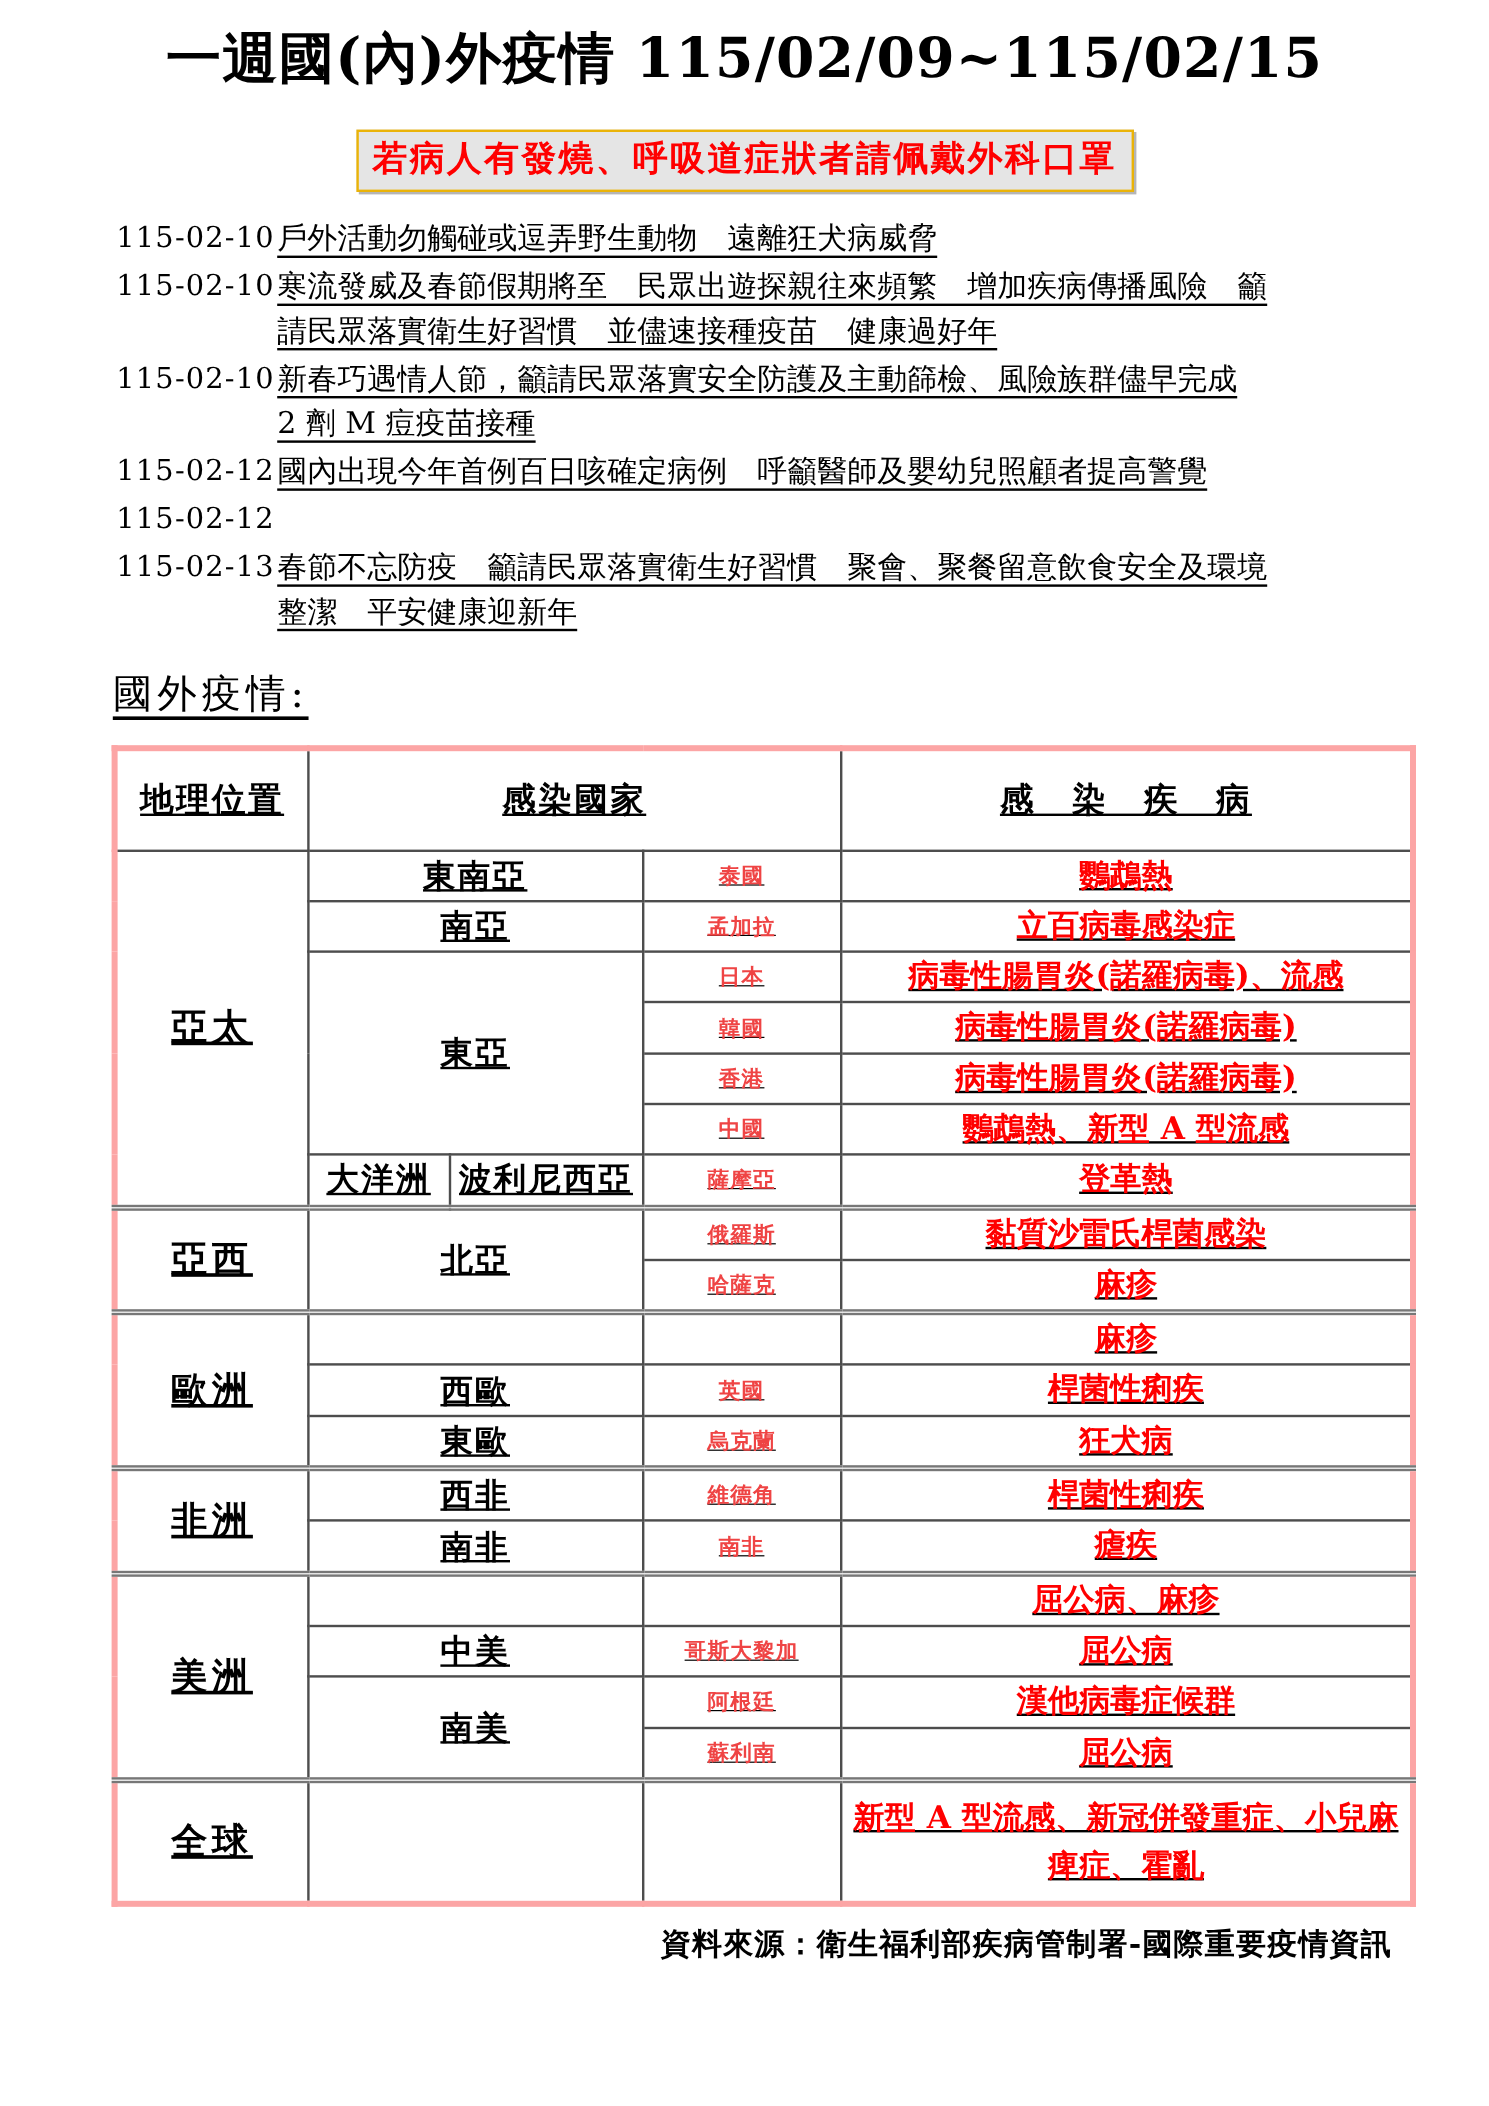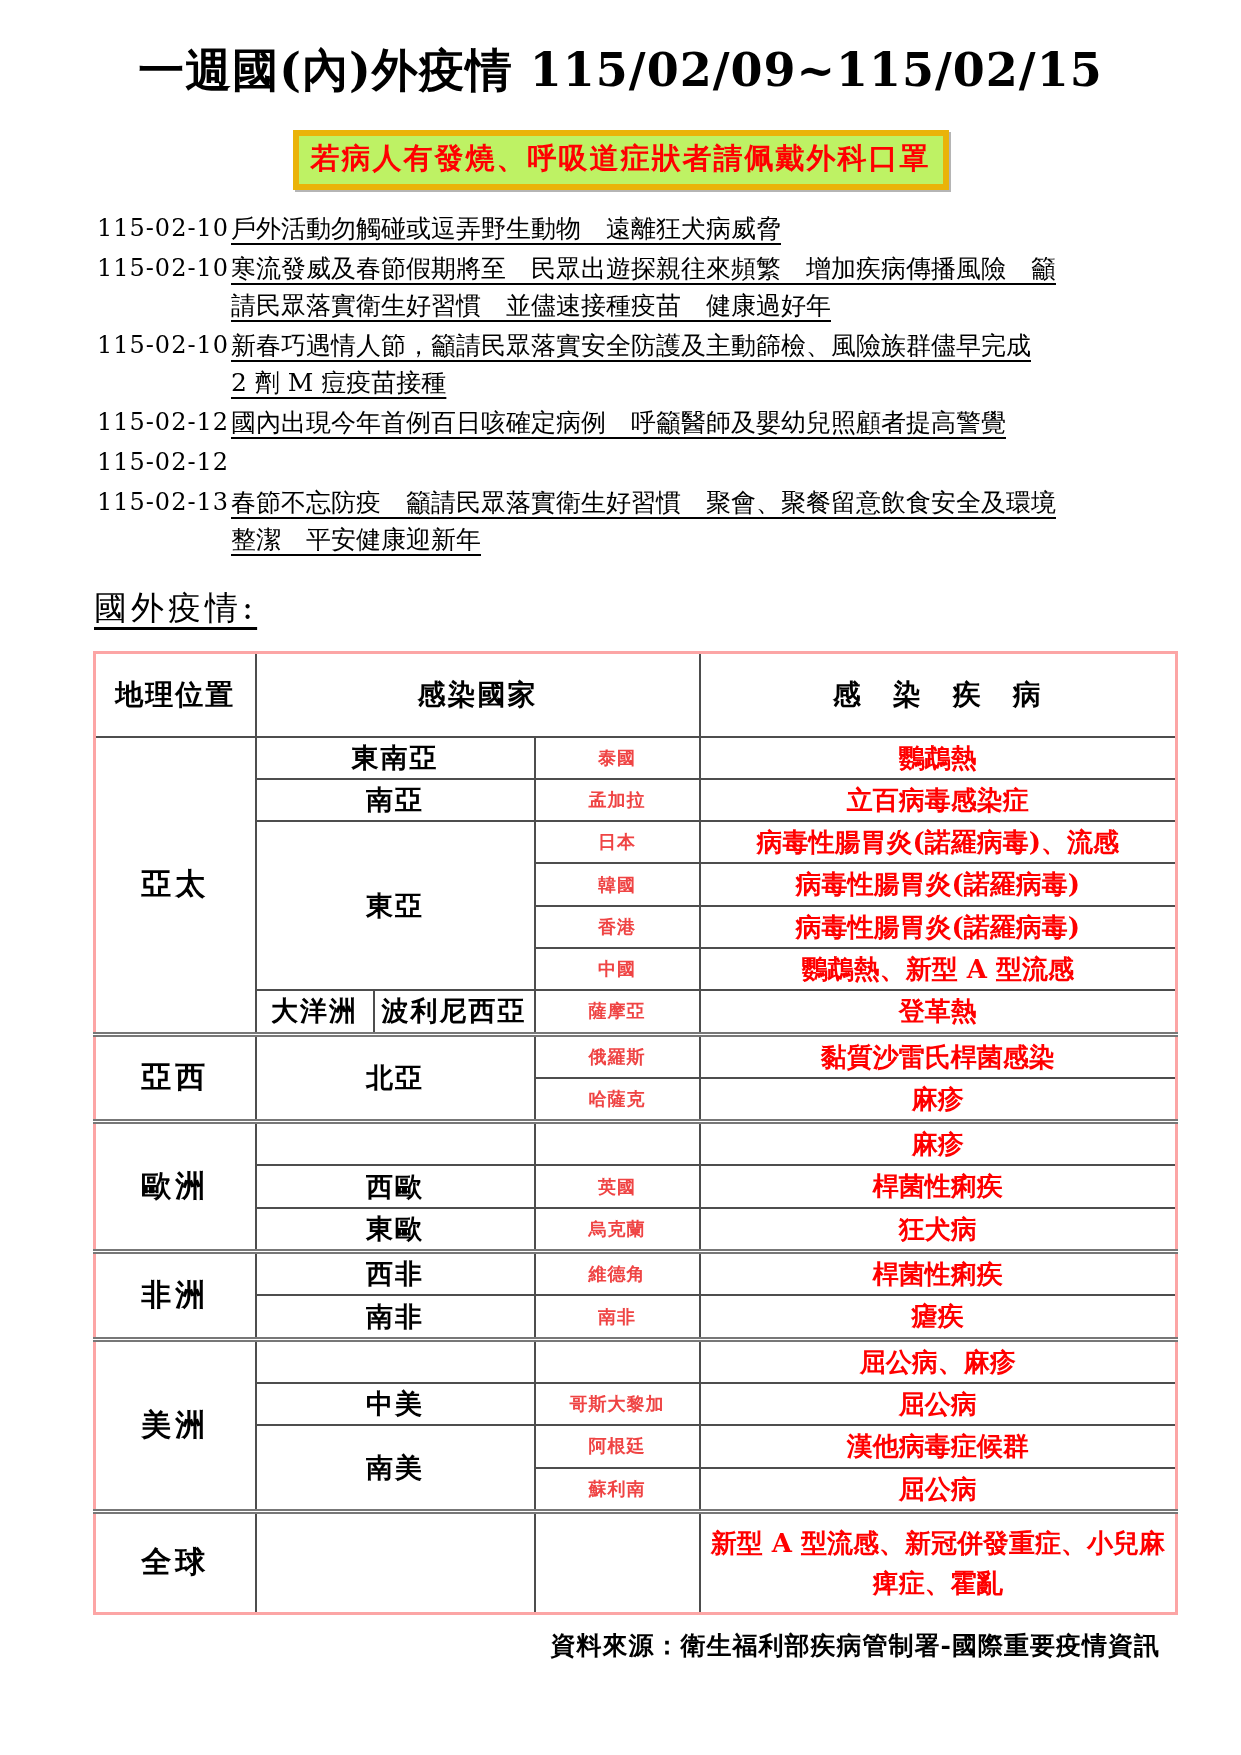--- a/index.html
+++ b/index.html
@@ -2,37 +2,37 @@
 <html lang="zh-Hant"><head>
 <meta charset="utf-8">
 <style>
   html,body { margin:0; padding:0; background:#ffffff; }
   body {
     width:1241px; height:1755px;
     font-family:"DejaVu Serif","Liberation Serif",serif;
     color:#000;
     position:relative;
   }
-  .page { padding-top:42px; }
+  .page { padding-top:20px; }
 
   
   .title {
     margin:0; text-align:center;
     font-size:46px; font-weight:bold; letter-spacing:1px;
     line-height:1.25;
   }
 
   
   .alert-wrap { text-align:center; margin-top:30px; }
   .alert-box {
     display:inline-block;
-    border:6px solid #eab308;
+    border:2px solid #eab308;
     box-shadow:2px 2px 0 #b5b5b5;
     padding:3px 12px 5px 12px;
-    background:#bef264;
+    background:#e5e5e5;
   }
   .alert-box .alert-text {
     color:#ff0000; font-weight:bold; font-size:29px; letter-spacing:2px;
   }
 
   
   .bulletins { margin:20px 0 0 95px; width:1072px; }
   .b-item { display:flex; align-items:flex-start; margin-bottom:3px; }
   .b-date {
     flex:0 0 136px; font-size:24px; line-height:37px; letter-spacing:1px;
@@ -55,21 +55,22 @@
     text-decoration:underline;
     text-decoration-thickness:3px;
     text-underline-offset:8px;
     padding-right:34px;
   }
 
   
   table.epi {
     border-collapse:collapse; table-layout:fixed;
     width:1082px; margin:20px 0 0 93px;
-    border:3px solid #fca5a5;
+    border:5px solid #fca5a5;
+    text-decoration:underline;
   }
   table.epi td {
     border:2px solid #4d4d4d;
     text-align:center; vertical-align:middle;
     overflow:hidden; padding:0;
   }
   tr.hdr td { height:82px; font-size:28px; font-weight:bold; letter-spacing:2px; }
   tr.data td { height:39px; }
   tr.global td { height:98px; }
   tr.sect td { border-top:5px double #777777; }

